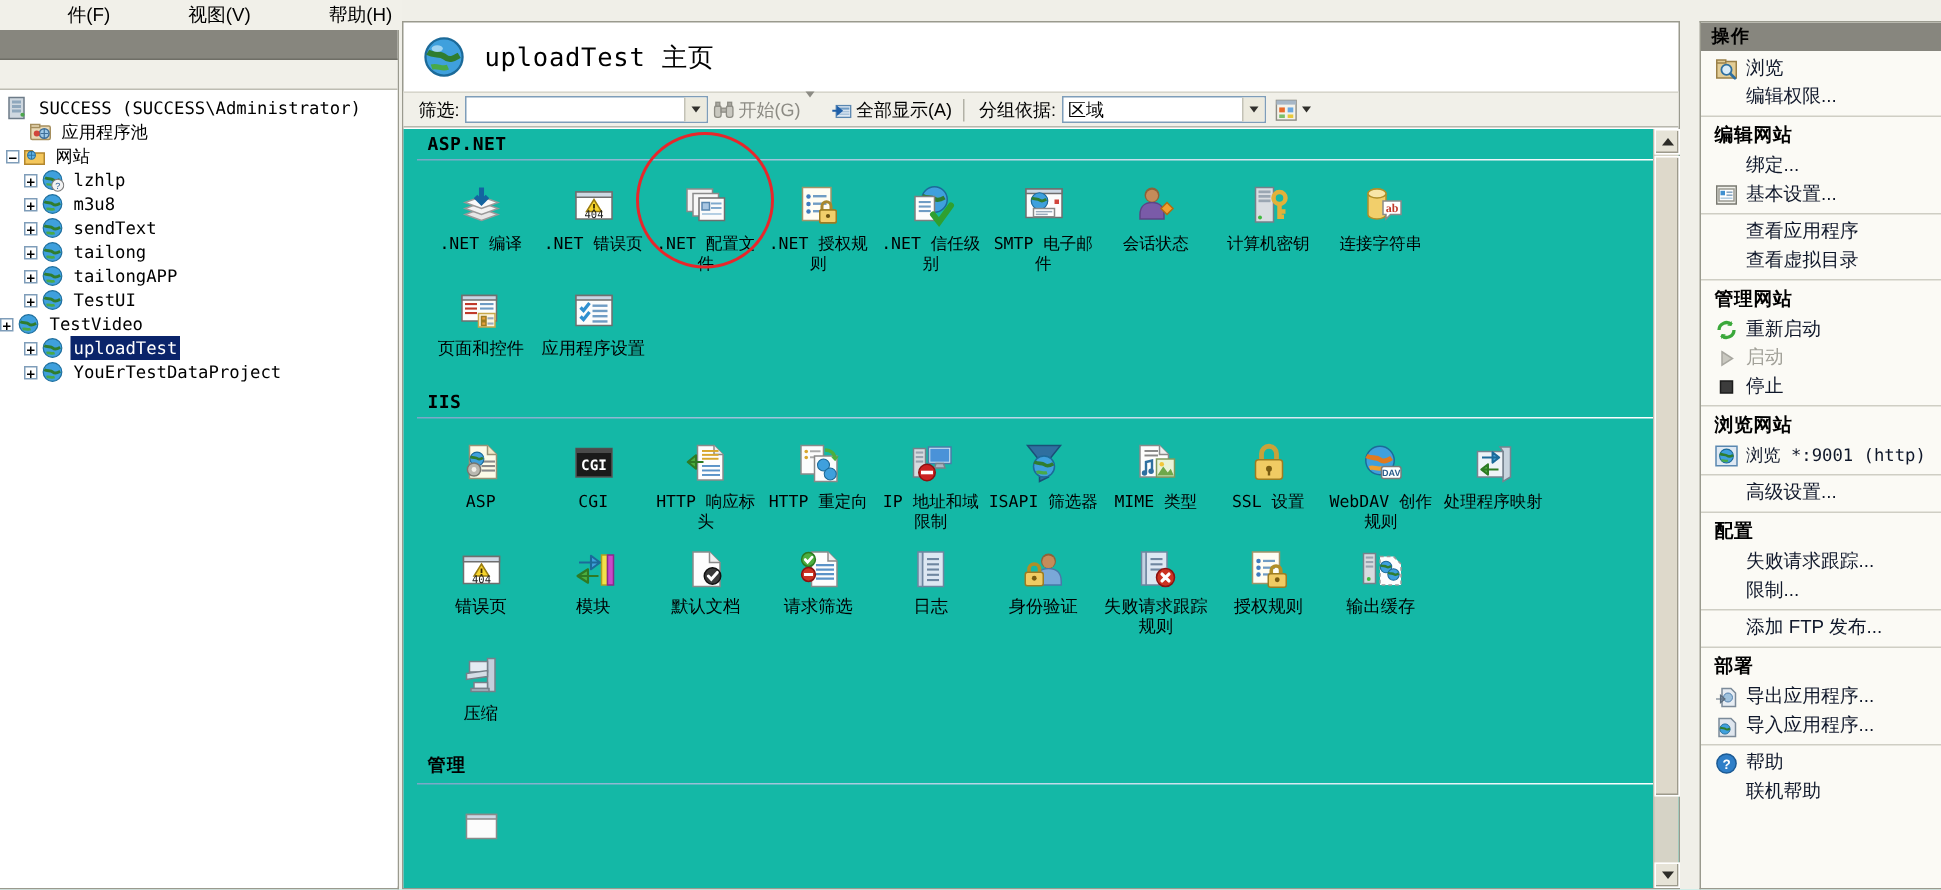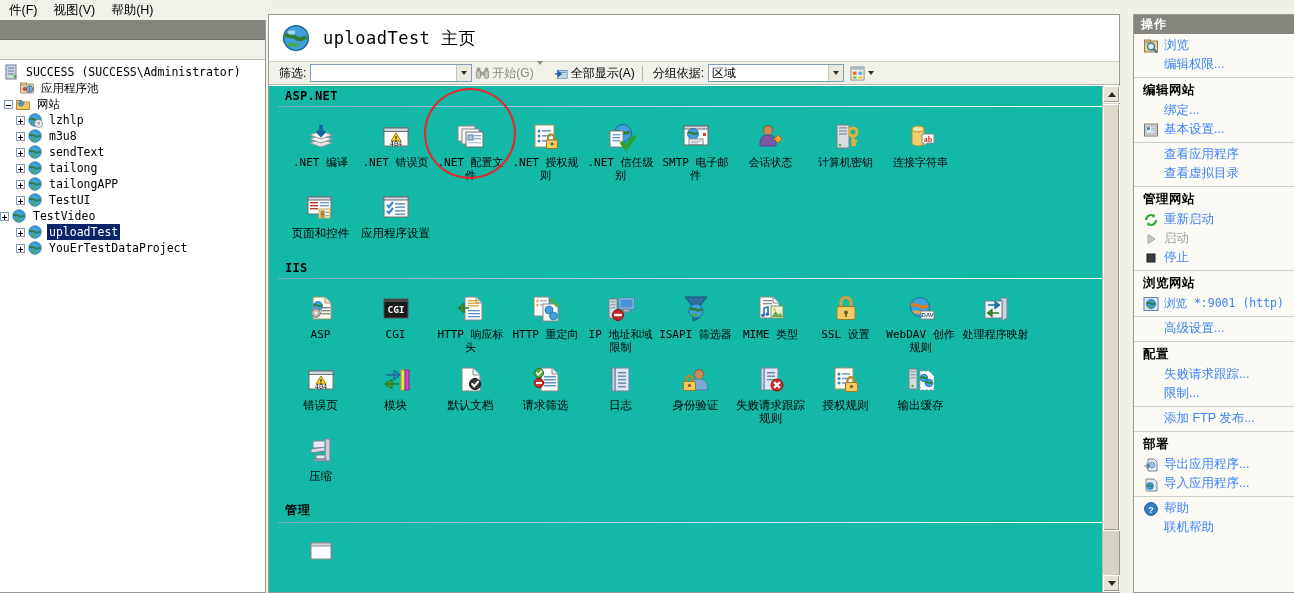--- a/index.html
+++ b/index.html
@@ -13,21 +13,21 @@
     color: #000;
   }
   #app { position: relative; width: 1294px; height: 593px; background: #f0efe8; }
 
   
   .menubar {
     position: absolute; left: 0; top: 0; width: 268px; height: 20px;
     background: #f1f0e9; display: flex; align-items: center;
     font-size: 12.5px; padding-left: 2px;
   }
-  .menubar .mi { padding: 1px 9px 1px 7px; white-space: nowrap; }
+  .menubar .mi { padding: 1px 9px 1px 7px; white-space: nowrap; margin-left: 36px; }
 
   
   .leftpane {
     position: absolute; left: 0; top: 20px; width: 266px; height: 573px;
     background: #ffffff; border: 1px solid #9a9a8e; border-top: none; border-left: none;
   }
   .leftpane-header {
     height: 20px; background: #87867e; border-bottom: 1px solid #6f6e66;
   }
   .leftpane-toolbar {
@@ -128,28 +128,28 @@
     pointer-events: none; background: transparent;
   }
 
   
   .rightpane {
     position: absolute; left: 1133px; top: 14px; width: 161px; height: 579px;
     background: #fbfaf5; border: 1px solid #9a9a8e; border-right: none;
     overflow: hidden;
   }
   .rp-header {
-    height: 19px; background: #87867e; color: #ffffff; font-weight: bold;
+    height: 19px; background: #87867e; color: #000000; font-weight: bold;
     font-size: 12px; display: flex; align-items: center; padding-left: 7px;
     letter-spacing: 1px;
   }
   .rp-section { border-bottom: 1px solid #cfcec4; padding: 2px 0 3px 0; }
   .rp-grouptitle { font-weight: bold; font-size: 12.5px; padding: 2px 0 2px 9px; letter-spacing: .5px; }
   .rp-item { display: flex; align-items: center; height: 19px; padding-left: 9px; gap: 5px; }
-  .rp-item .ilink { color: #3b82f6; font-size: 12.5px; white-space: nowrap; text-decoration: none; }
+  .rp-item .ilink { color: #0f172a; font-size: 12.5px; white-space: nowrap; text-decoration: none; }
   .rp-item .ilink.disabled { color: #a2a199; }
   .rp-item .ilink.mono { font-family: "DejaVu Sans Mono","Liberation Mono",monospace; font-size: 11.5px; }
   .rp-item .slot { width: 16px; height: 16px; flex: none; }
   .rp-item.noicon { padding-left: 30px; }
   svg { display: block; }
 </style>
 </head>
 <body>
 
 <div id="app">

